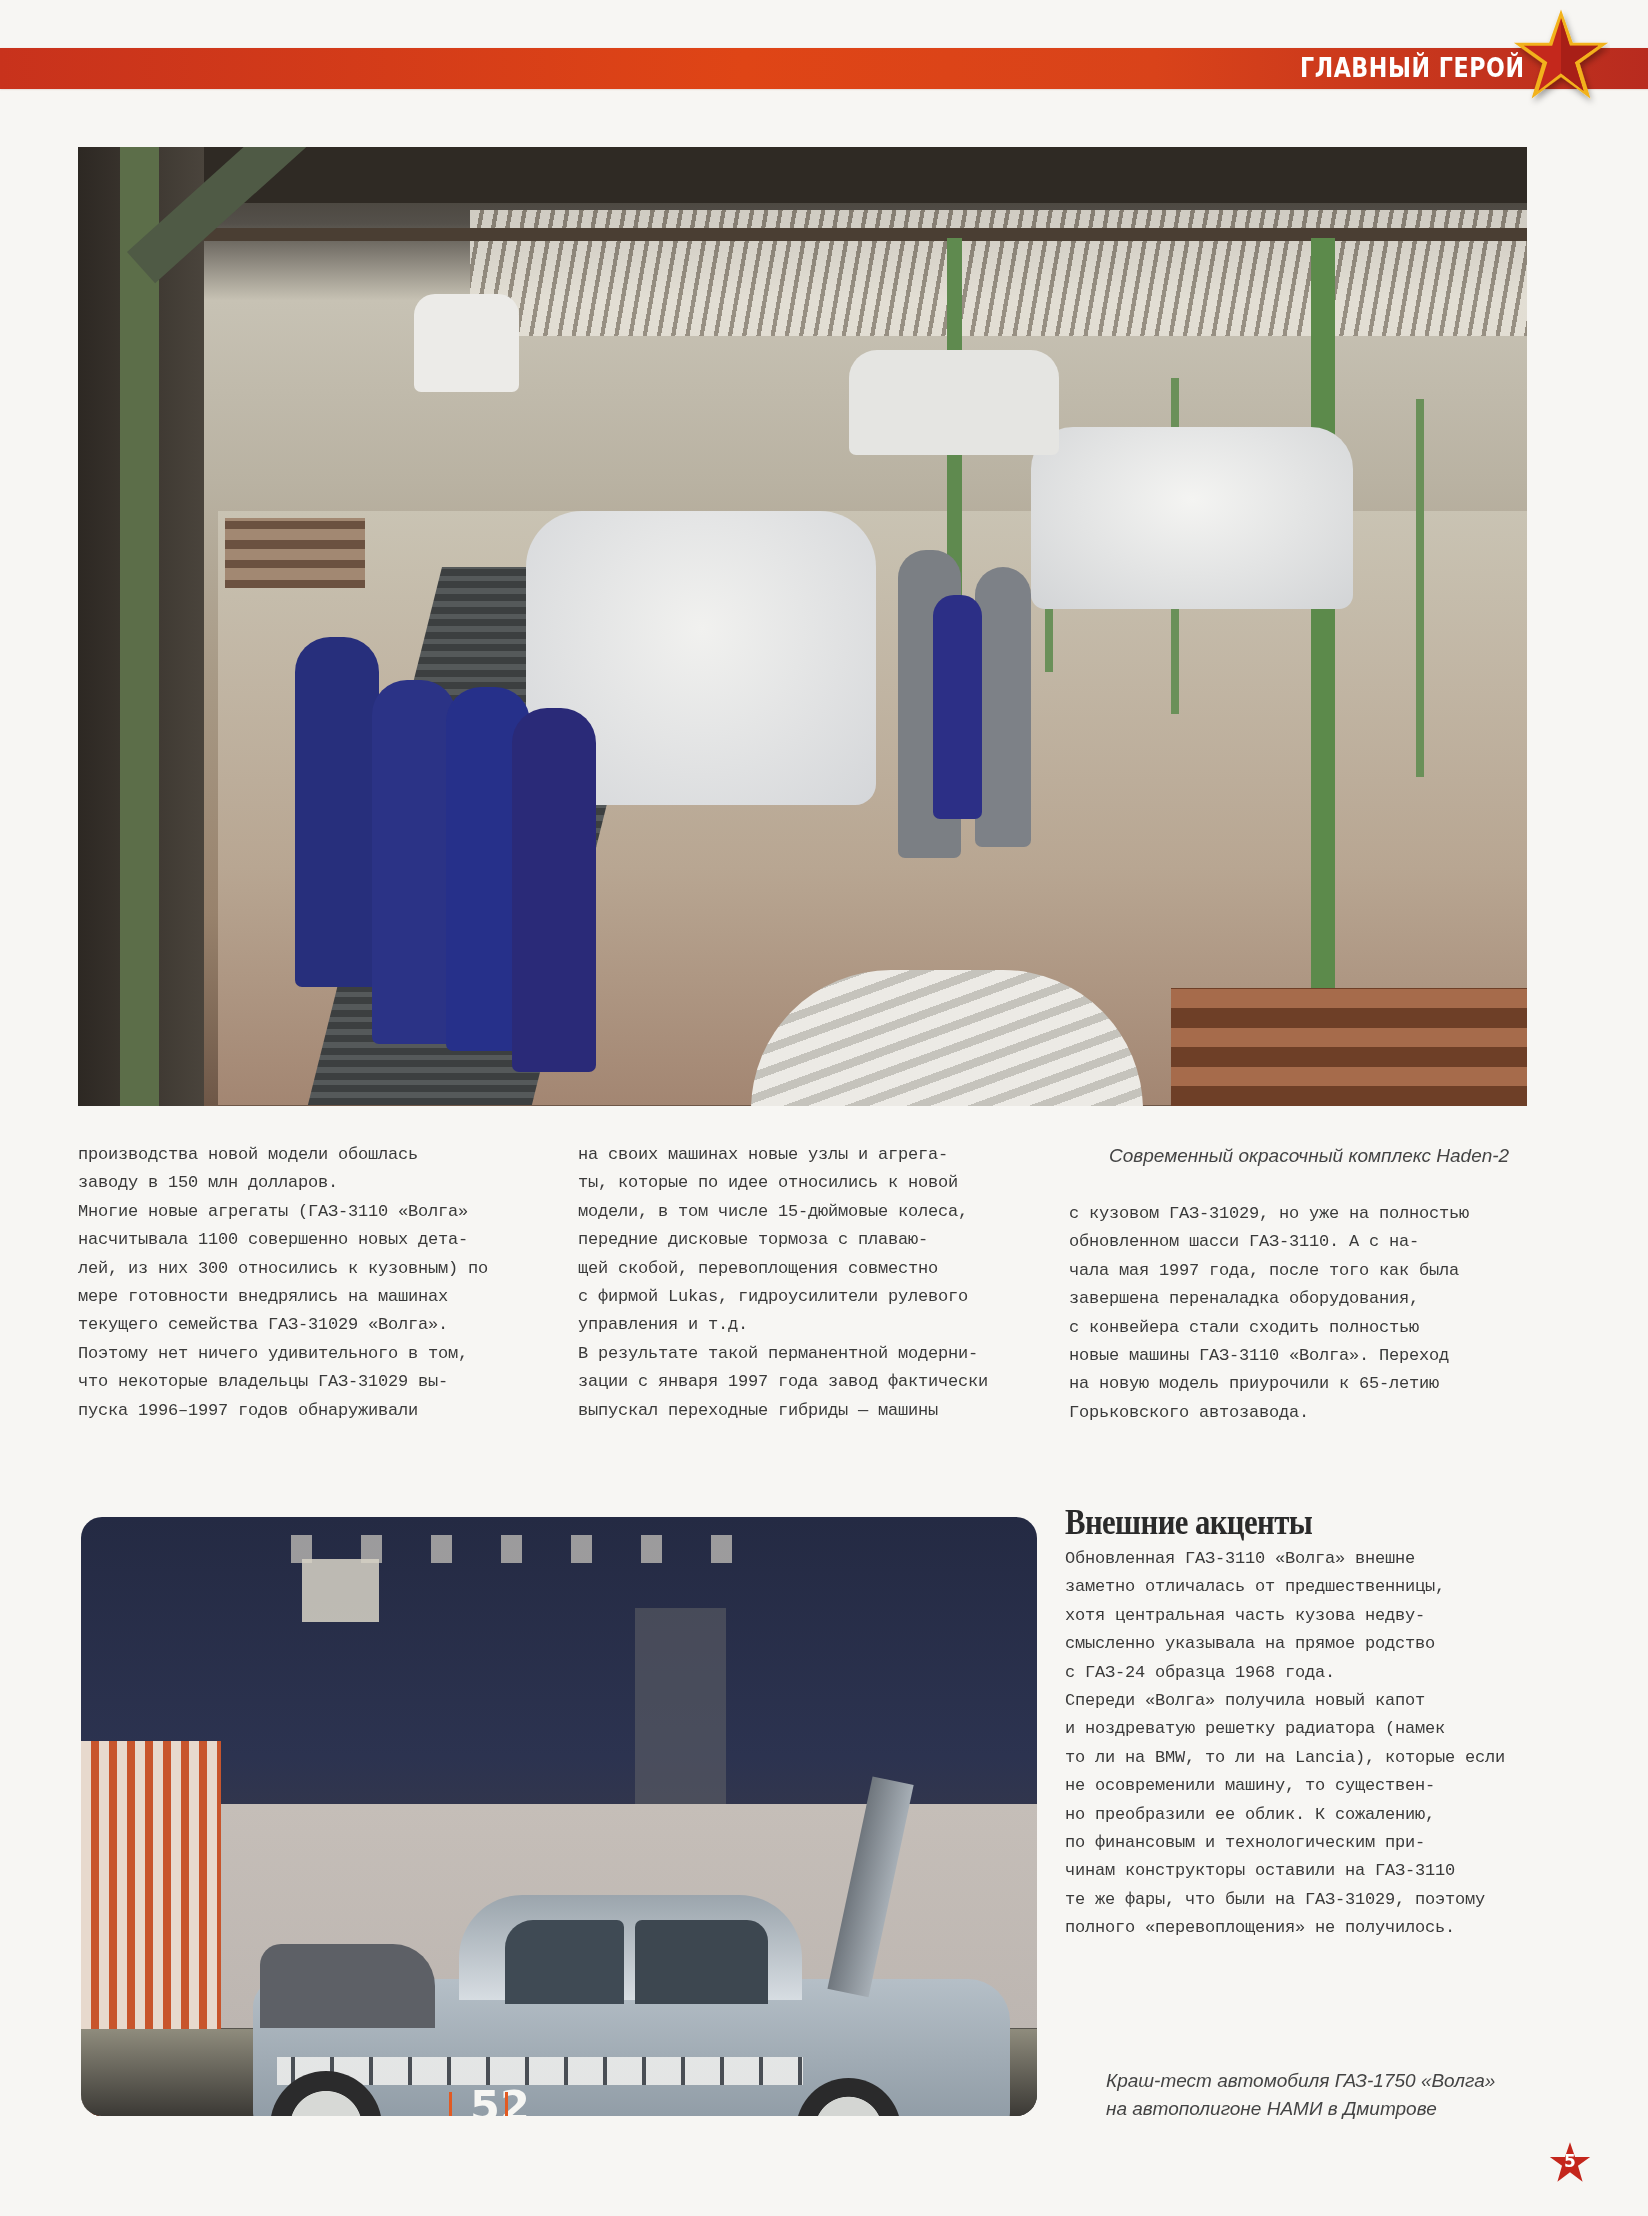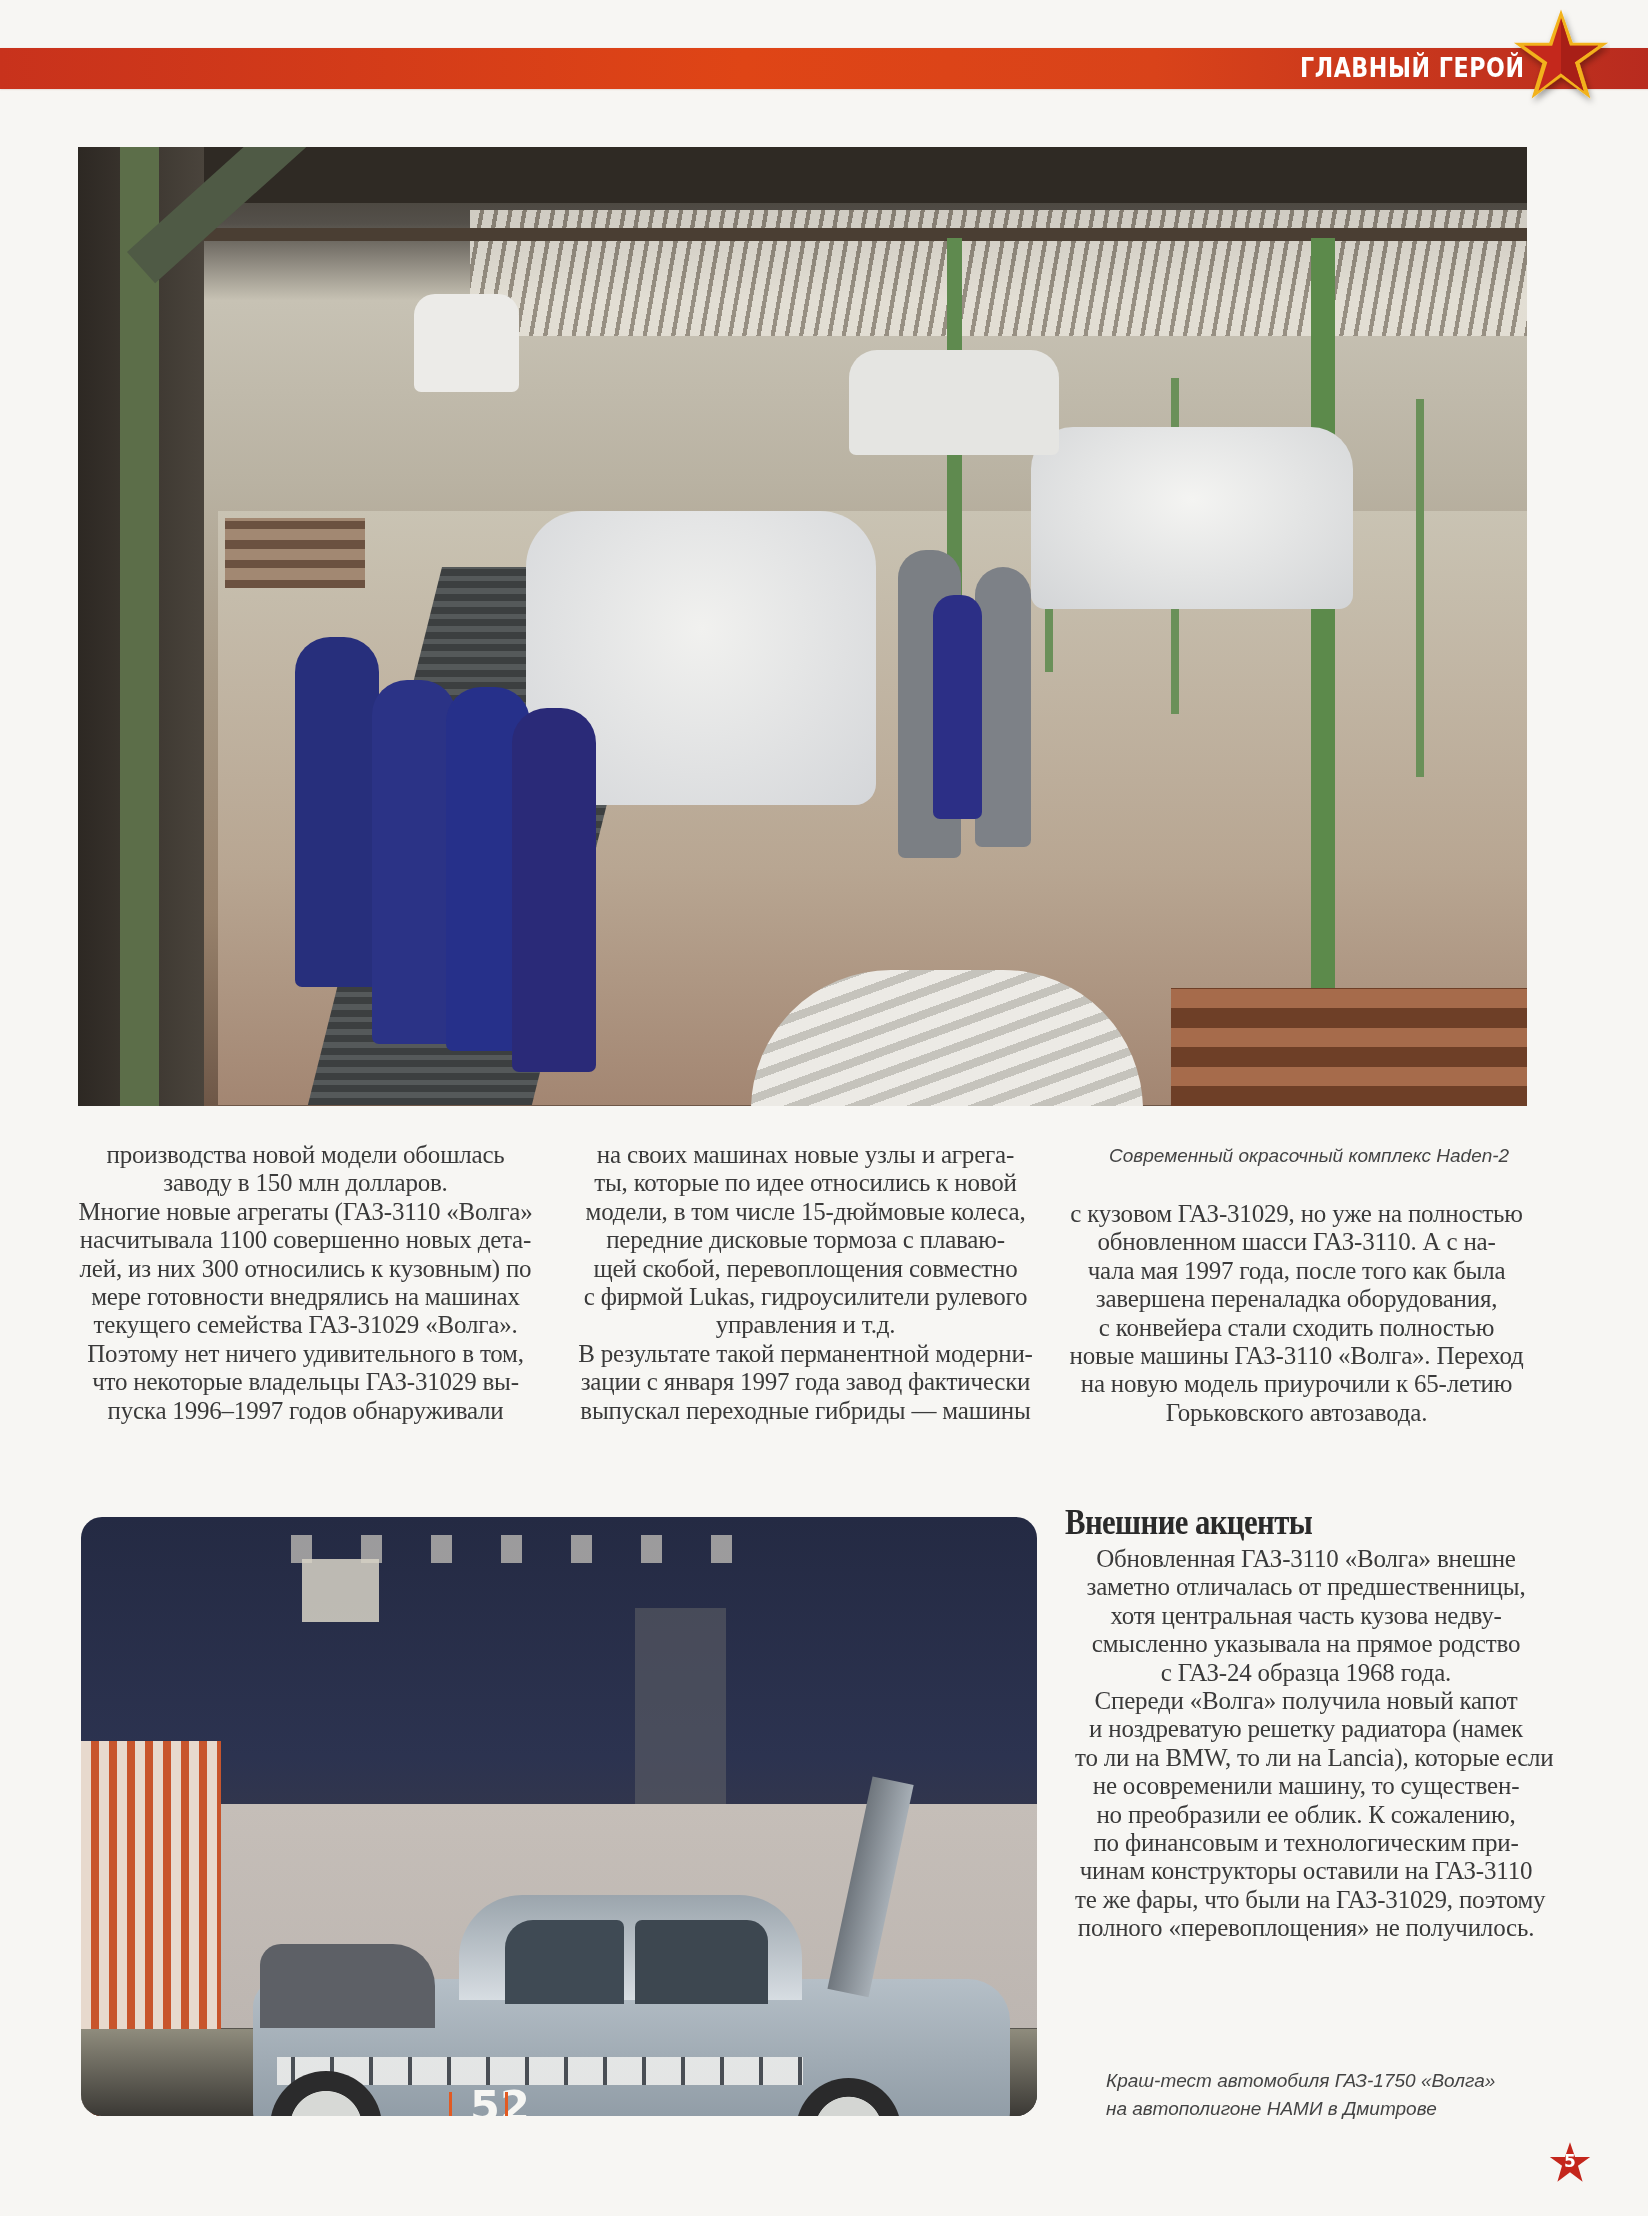--- a/index.html
+++ b/index.html
@@ -32,24 +32,23 @@
       linear-gradient(180deg, #3b352d 0%, #54504a 8%, #c7c2b4 16%, #b9b2a2 35%, #a89a86 55%, #98826c 80%, #6e5747 100%);
   }
   .photo-crash {
     left: 81px; top: 1517px; width: 956px; height: 599px;
     background: linear-gradient(180deg, #242a43 0%, #2c3350 40%, #3a3a48 62%, #7a7466 78%, #4c4a46 88%, #2d2c2b 100%);
     border-radius: 21px;
   }
   .shape { position: absolute; }
   
   .col {
-    position: absolute; font-size: 25px; line-height: 28.4px; color: #3a3a3a;
-    font-family: Liberation Serif, serif;
+    position: absolute; font-size: 17px; line-height: 28.4px; color: #3a3a3a;
+    font-family: Liberation Mono, monospace;
     letter-spacing: -0.2px;
-    text-align: center;
   }
   .col .line { display: block; white-space: nowrap; }
   .caption {
     position: absolute; font-style: italic; font-size: 19px; line-height: 28px;
     color: #444; font-family: "Liberation Sans", "DejaVu Sans", sans-serif; white-space: nowrap; margin-left: 40px;
   }
   .subhead {
     position: absolute; left: 1065px; top: 1503px;
     font-family: "Liberation Serif", "DejaVu Serif", serif; font-weight: bold;
     font-size: 35px; color: #2a2a2a; letter-spacing: -0.7px;
@@ -185,21 +184,21 @@
 
   <div class="shape" style="left:189px;top:554px;width:112px;height:112px;border-radius:50%;background:radial-gradient(circle,#d7d9d6 0 45%,#2b2b2c 46% 100%);"></div>
   <div class="shape" style="left:715px;top:561px;width:105px;height:105px;border-radius:50%;background:radial-gradient(circle,#d4d6d3 0 45%,#2a2a2b 46% 100%);"></div>
 
   <div class="shape" style="left:368px;top:575px;width:2.8px;height:119px;background:#e25a22;"></div>
   <div class="shape" style="left:424px;top:575px;width:2.8px;height:119px;background:#e25a22;"></div>
 
 </div>
 
 <div class="subhead">Внешние акценты</div>
-<div class="col" style="left:1065px;top:1545px;width:462px;margin-left:10px;">
+<div class="col" style="left:1065px;top:1545px;width:462px;">
   <span class="line">Обновленная ГАЗ-3110 «Волга» внешне</span>
   <span class="line">заметно отличалась от предшественницы,</span>
   <span class="line">хотя центральная часть кузова недву-</span>
   <span class="line">смысленно указывала на прямое родство</span>
   <span class="line">с ГАЗ-24 образца 1968 года.</span>
   <span class="line">Спереди «Волга» получила новый капот</span>
   <span class="line">и ноздреватую решетку радиатора (намек</span>
   <span class="line">то ли на BMW, то ли на Lancia), которые если</span>
   <span class="line">не осовременили машину, то существен-</span>
   <span class="line">но преобразили ее облик. К сожалению,</span>

